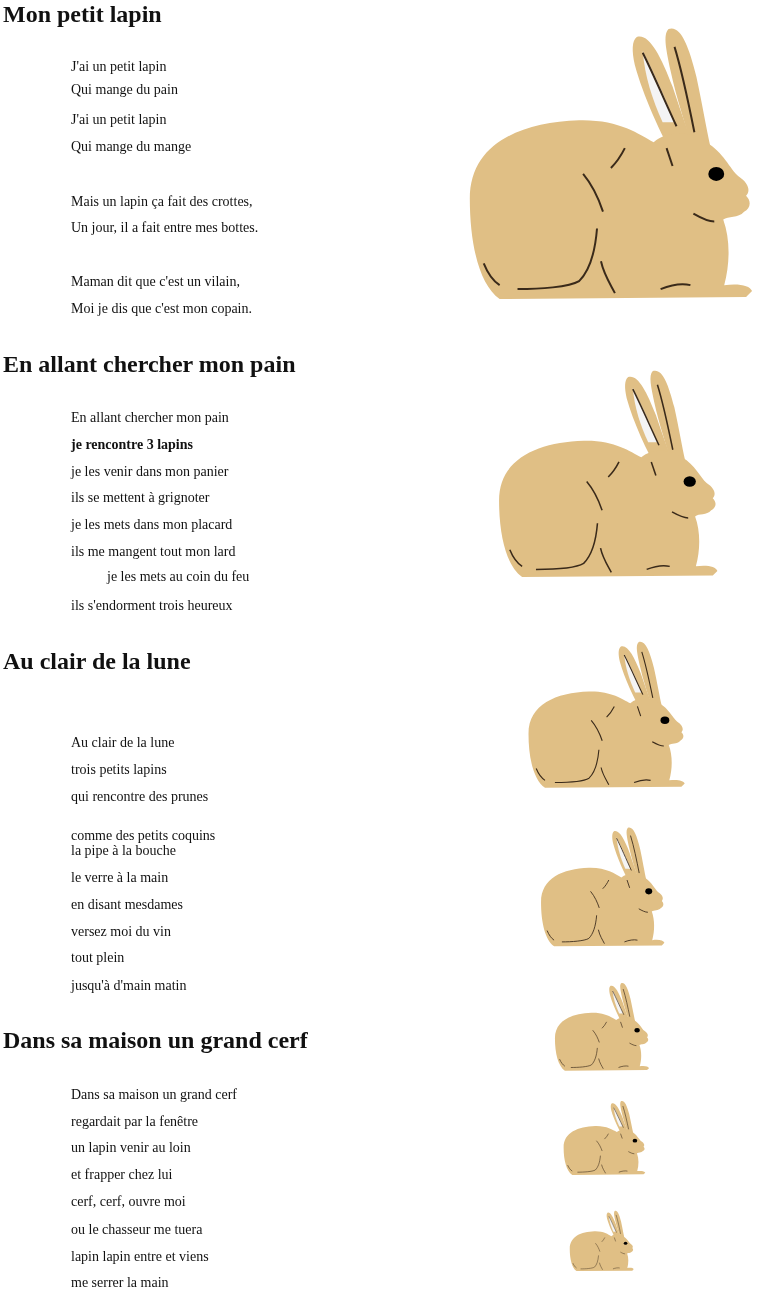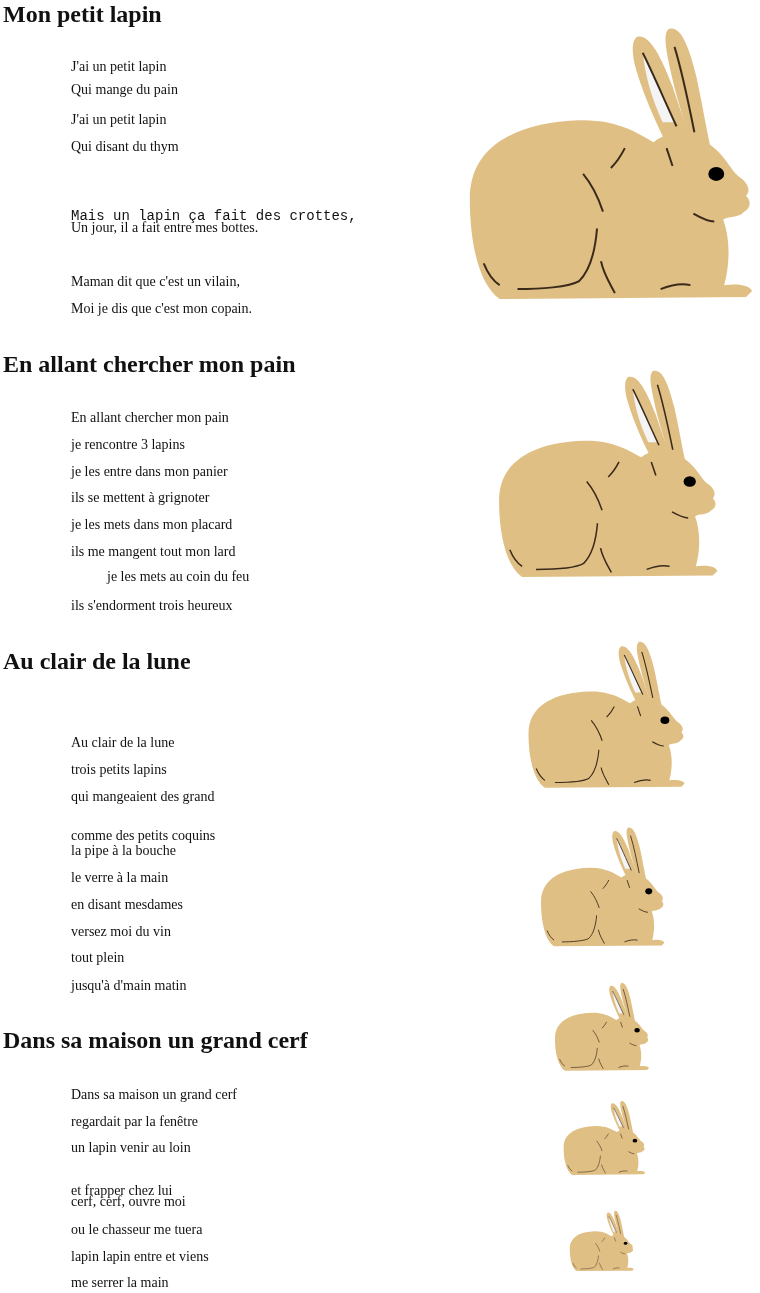--- a/index.html
+++ b/index.html
@@ -11,50 +11,50 @@
   .rabbit svg { width:100%; height:100%; display:block; }
 </style>
 </head>
 <body>
 
 <div id="content">
     <div class="title" style="top: 2px;">Mon petit lapin</div>
     <div class="line" style="top: 55px;">J'ai un petit lapin</div>
     <div class="line" style="top: 70px; margin-top: 8px;">Qui mange du pain</div>
     <div class="line" style="top: 108px;">J'ai un petit lapin</div>
-    <div class="line" style="top: 135px;">Qui disant du thym</div>
-    <div class="line" style="top: 204px; font-family: Liberation Mono, monospace;">Mais un lapin ça fait des crottes,</div>
+    <div class="line" style="top: 135px;">Qui mange du mange</div>
+    <div class="line" style="top: 190px;">Mais un lapin ça fait des crottes,</div>
     <div class="line" style="top: 216px;">Un jour, il a fait entre mes bottes.</div>
     <div class="line" style="top: 270px;">Maman dit que c'est un vilain,</div>
     <div class="line" style="top: 297px;">Moi je dis que c'est mon copain.</div>
     <div class="title" style="top: 352px;">En allant chercher mon pain</div>
     <div class="line" style="top: 406px;">En allant chercher mon pain</div>
-    <div class="line" style="top: 433px;">je rencontre 3 lapins</div>
-    <div class="line" style="top: 460px;">je les entre dans mon panier</div>
+    <div class="line" style="top: 433px; font-weight: bold;">je rencontre 3 lapins</div>
+    <div class="line" style="top: 460px;">je les venir dans mon panier</div>
     <div class="line" style="top: 486px;">ils se mettent à grignoter</div>
     <div class="line" style="top: 513px;">je les mets dans mon placard</div>
     <div class="line" style="top: 540px;">ils me mangent tout mon lard</div>
     <div class="line" style="top: 565px; margin-left: 36px;">je les mets au coin du feu</div>
     <div class="line" style="top: 594px;">ils s'endorment trois heureux</div>
     <div class="title" style="top: 649px;">Au clair de la lune</div>
     <div class="line" style="top: 731px;">Au clair de la lune</div>
     <div class="line" style="top: 758px;">trois petits lapins</div>
-    <div class="line" style="top: 785px;">qui mangeaient des grand</div>
+    <div class="line" style="top: 785px;">qui rencontre des prunes</div>
     <div class="line" style="top: 824px;">comme des petits coquins</div>
     <div class="line" style="top: 839px;">la pipe à la bouche</div>
     <div class="line" style="top: 866px;">le verre à la main</div>
     <div class="line" style="top: 893px;">en disant mesdames</div>
     <div class="line" style="top: 920px;">versez moi du vin</div>
     <div class="line" style="top: 946px;">tout plein</div>
     <div class="line" style="top: 974px;">jusqu'à d'main matin</div>
     <div class="title" style="top: 1028px;">Dans sa maison un grand cerf</div>
     <div class="line" style="top: 1083px;">Dans sa maison un grand cerf</div>
     <div class="line" style="top: 1110px;">regardait par la fenêtre</div>
     <div class="line" style="top: 1136px;">un lapin venir au loin</div>
-    <div class="line" style="top: 1163px; margin-top: 16px;">et frapper chez lui</div>
+    <div class="line" style="top: 1163px;">et frapper chez lui</div>
     <div class="line" style="top: 1190px;">cerf, cerf, ouvre moi</div>
     <div class="line" style="top: 1218px;">ou le chasseur me tuera</div>
     <div class="line" style="top: 1245px;">lapin lapin entre et viens</div>
     <div class="line" style="top: 1271px;">me serrer la main</div>
     <div class="rabbit" style="left: 440px; top: 25px; width: 318px; height: 278px;">
 <svg viewBox="0 0 320 280" preserveAspectRatio="none" xmlns="http://www.w3.org/2000/svg">
 
   <path class="rf" d="M198 12 C210 8 222 30 234 62 C244 92 252 115 258 128 L238 138 C222 110 204 70 196 40 C193 26 193 16 198 12 Z" fill="#E0BF85"></path>
   <path class="rf" d="M230 4 C242 0 250 20 258 52 C264 80 268 104 272 122 L256 130 C248 104 238 74 232 46 C228 26 224 10 230 4 Z" fill="#E0BF85"></path>
   <path class="ei" d="M204 26 C214 46 226 72 236 98 L224 98 C214 76 206 52 204 26 Z" fill="#F4F4F4"></path>

